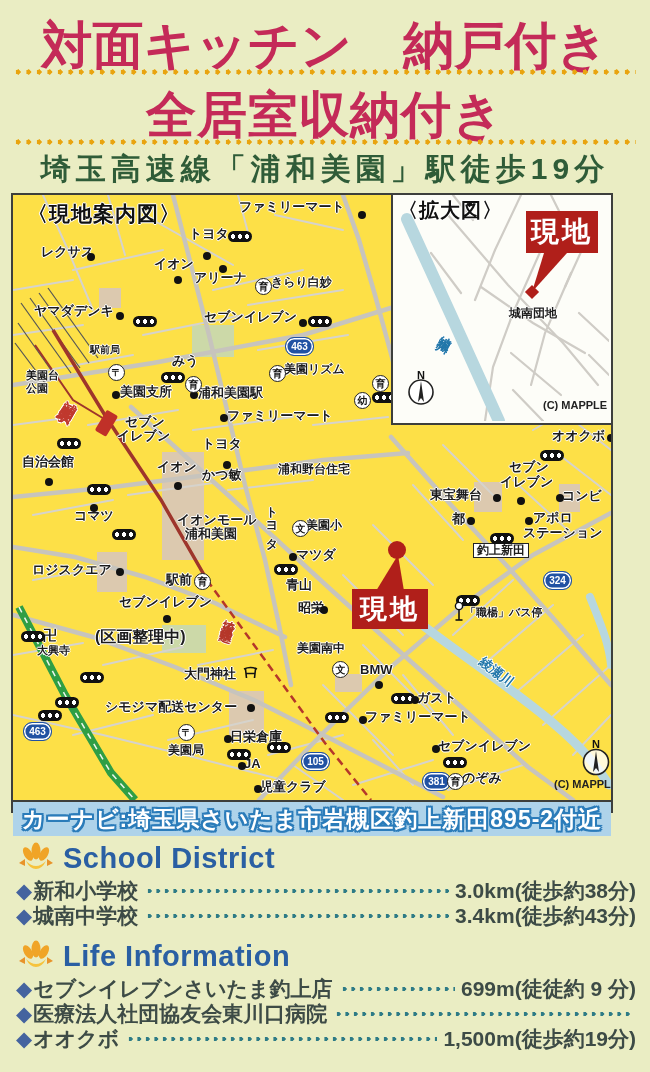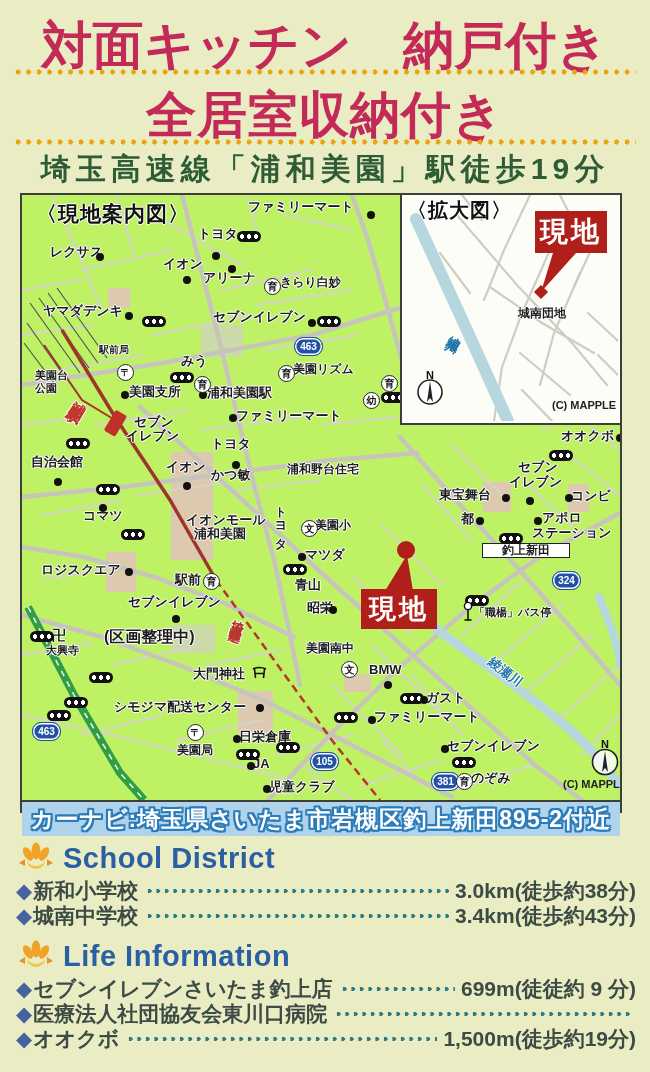--- a/index.html
+++ b/index.html
@@ -10,22 +10,22 @@
   .title-line{position:absolute;left:0;width:650px;text-align:center;font-weight:bold;
               color:#c42a58;white-space:nowrap;}
   #title1{top:12px;font-size:51px;letter-spacing:0px;}
   #title2{top:82px;font-size:50px;letter-spacing:1px;}
   .dotrule{position:absolute;left:14px;width:622px;height:8px;
            background-image:radial-gradient(circle 2.6px at 4px 4px,#e9a40f 97%,transparent);
            background-size:10.5px 8px;background-repeat:repeat-x;}
   #subtitle{position:absolute;top:149px;left:0;width:650px;text-align:center;font-weight:bold;
             font-size:30px;letter-spacing:5px;color:#2f5c38;white-space:nowrap;}
   
-  #map-box{position:absolute;left:20px;top:193px;width:602px;height:620px;box-sizing:border-box;
-           border:2px solid #3d3f3c;background:#bef264;}
+  #map-box{position:absolute;left:11px;top:193px;width:602px;height:620px;box-sizing:border-box;
+           border:2px solid #3d3f3c;background:#fde047;}
   #map-inner{position:relative;width:598px;height:641px;overflow:hidden;}
   #map-svg{position:absolute;left:0;top:0;}
   #inset{position:absolute;left:378px;top:0;width:220px;height:230px;box-sizing:border-box;
          background:#fdfdf8;border:2px solid #3d3f3c;border-top:none;border-right:none;overflow:hidden;}
   #inset-svg{position:absolute;left:0;top:0;}
   #banner{position:absolute;left:0;bottom:0;width:598px;height:34px;background:#aed3ea;
           border-top:2px solid #3d3f3c;display:flex;align-items:center;justify-content:center;
           font-size:23px;font-weight:bold;color:#fff;letter-spacing:1px;white-space:nowrap;
           text-shadow:-2px -2px 0 #2b7cba,2px -2px 0 #2b7cba,-2px 2px 0 #2b7cba,2px 2px 0 #2b7cba,
                       0 -2px 0 #2b7cba,0 2px 0 #2b7cba,-2px 0 0 #2b7cba,2px 0 0 #2b7cba;}
@@ -35,21 +35,21 @@
              text-shadow:1px 0 0 #fff,-1px 0 0 #fff,0 1px 0 #fff,0 -1px 0 #fff;}
   .map-label.heading{font-size:21px;letter-spacing:1px;color:#111;}
   .map-label.red{color:#c0392e;}
   .map-label.red2{color:#b5372a;}
   .map-label.blue{color:#2277aa;}
   .map-label.v{writing-mode:vertical-rl;text-orientation:upright;letter-spacing:2px;}
   .rot31{transform:rotate(31deg);transform-origin:top center;}
   .rot17{transform:rotate(17deg);transform-origin:top center;}
   .rot27{transform:rotate(27deg);transform-origin:top center;}
   .rot38{transform:rotate(38deg);transform-origin:left center;}
-  .boxed{background:#fff;border:1.5px solid #222;padding:0 19px;text-shadow:none;}
+  .boxed{background:#fff;border:1.5px solid #222;padding:0 3px;text-shadow:none;}
   .copyright{text-shadow:none;color:#222;}
   .poi-dot{position:absolute;width:8px;height:8px;border-radius:50%;background:#111;}
   .signal{position:absolute;width:24px;height:11px;border-radius:6px;background-color:#111;
           background-image:radial-gradient(circle 2.4px at 5px 5.5px,#fff 97%,transparent),
                            radial-gradient(circle 2.4px at 12px 5.5px,#fff 97%,transparent),
                            radial-gradient(circle 2.4px at 19px 5.5px,#fff 97%,transparent);}
   .shield{position:absolute;width:27px;height:17px;background:#2152a3;border-radius:9px;color:#fff;
           font-size:10px;font-weight:bold;display:flex;align-items:center;justify-content:center;
           box-shadow:inset 0 0 0 1.5px #fff;border:1px solid #2152a3;box-sizing:content-box;}
   .circle-icon{position:absolute;width:15px;height:15px;border:1.3px solid #222;border-radius:50%;

